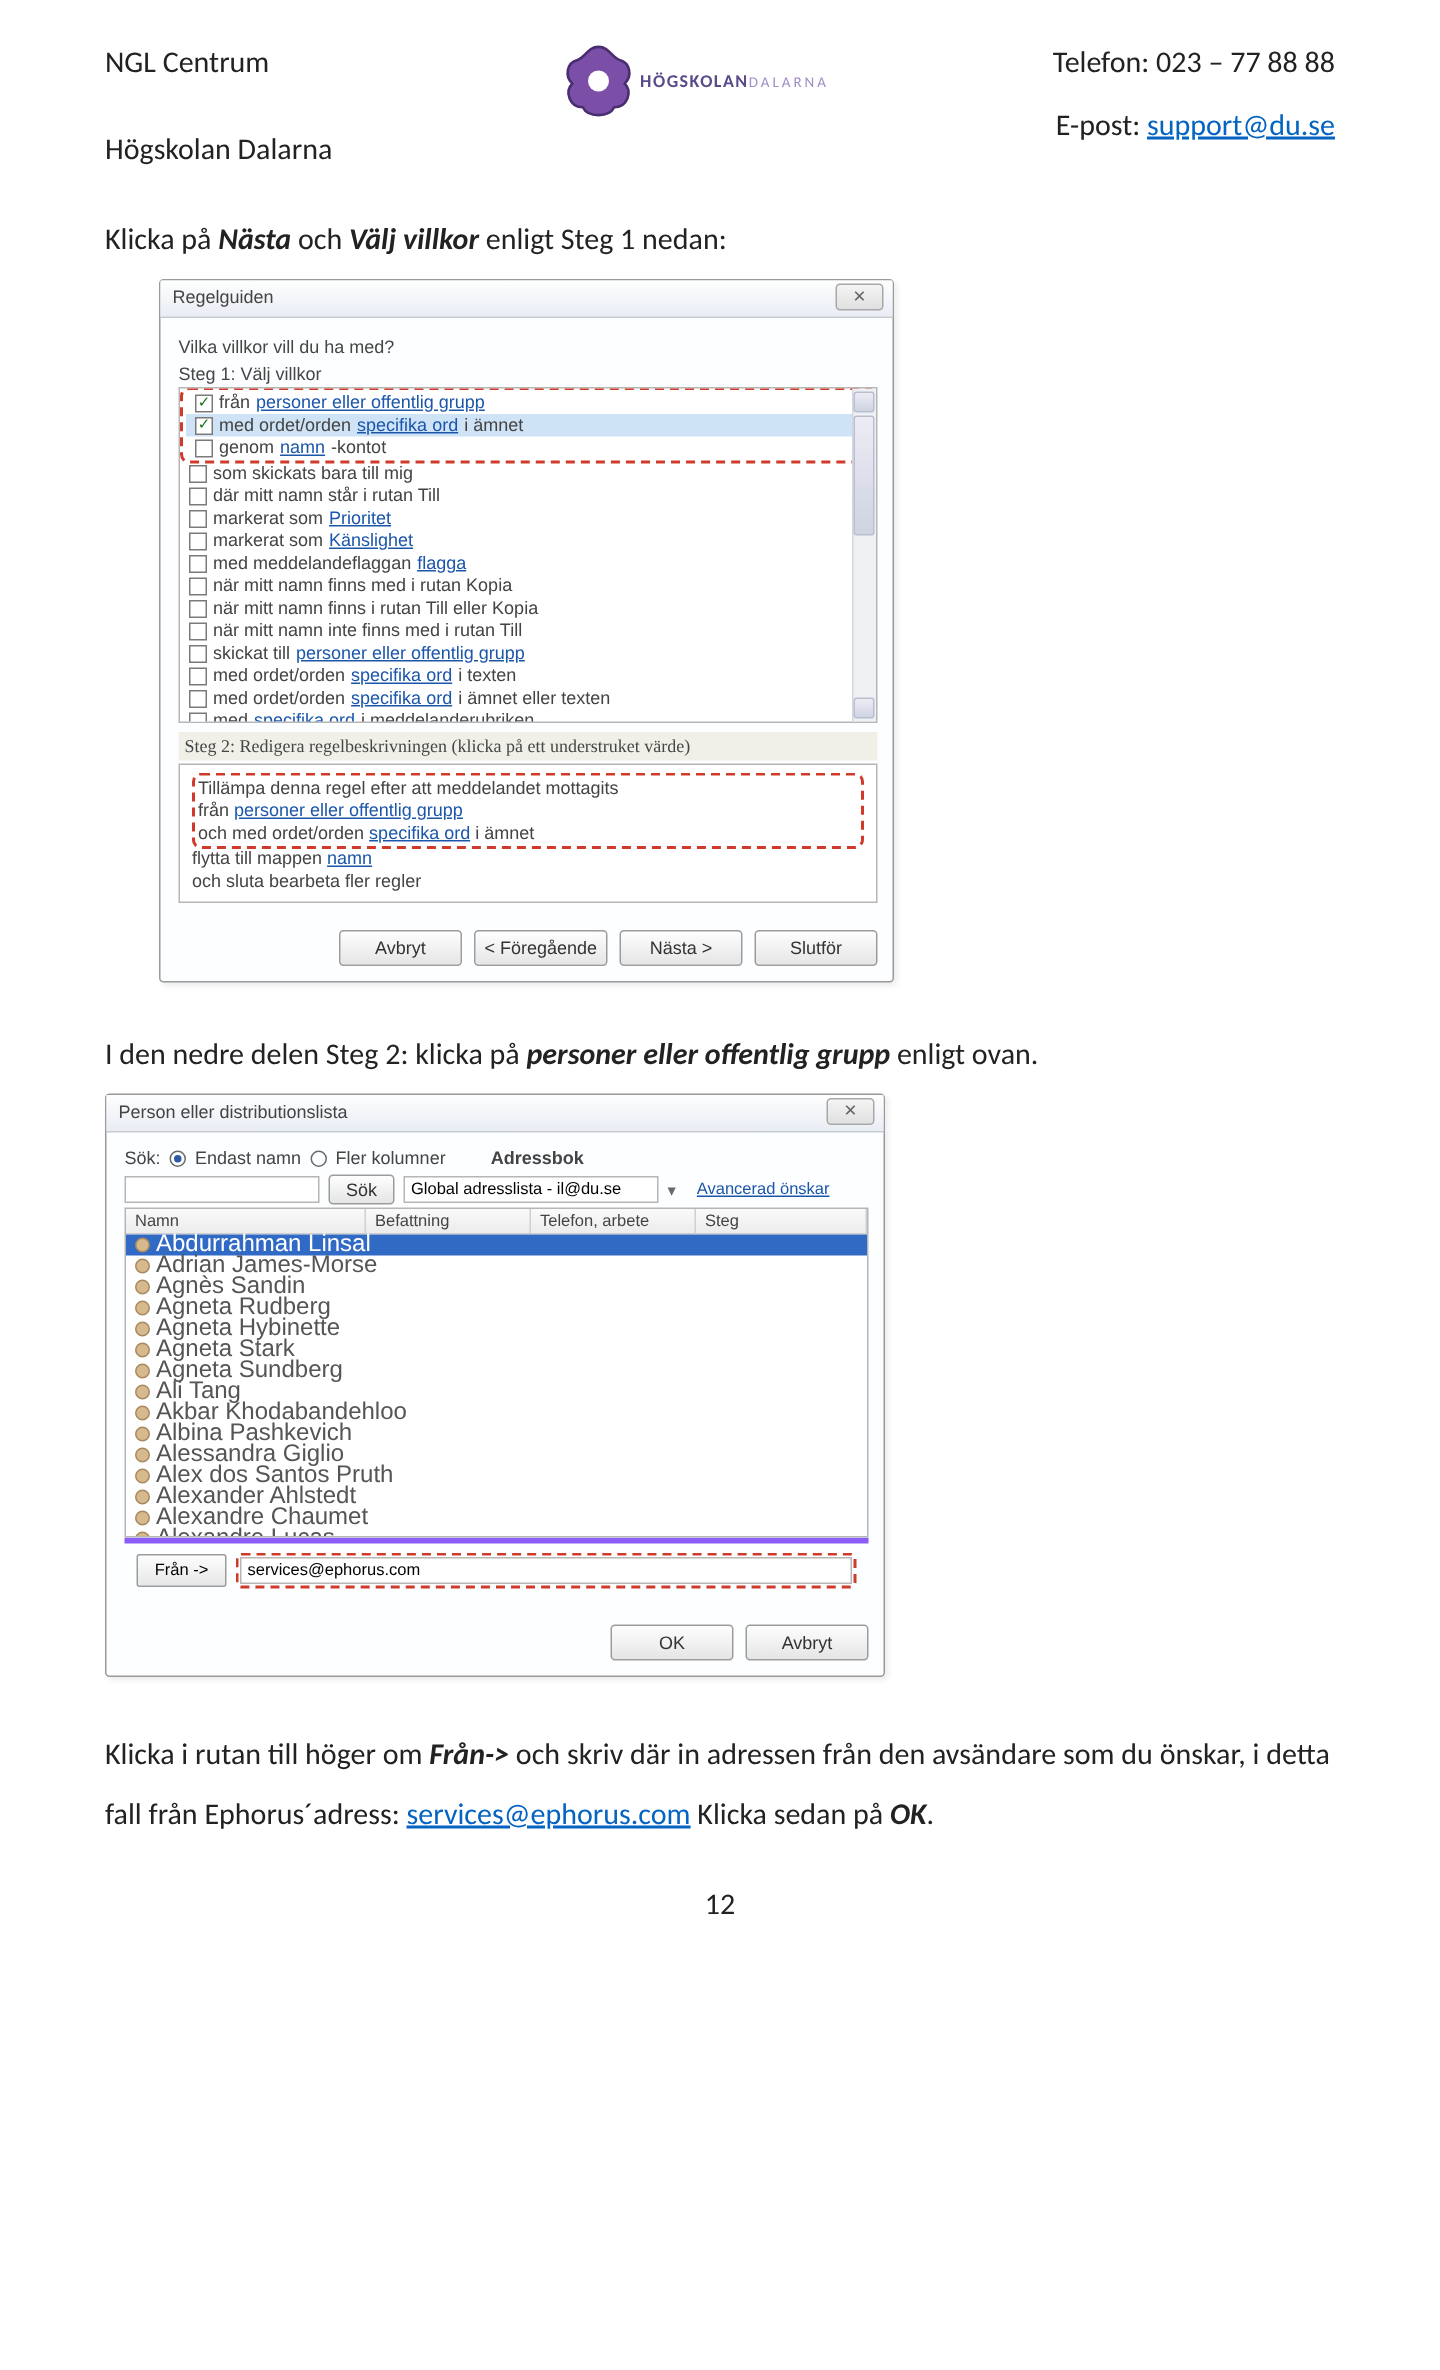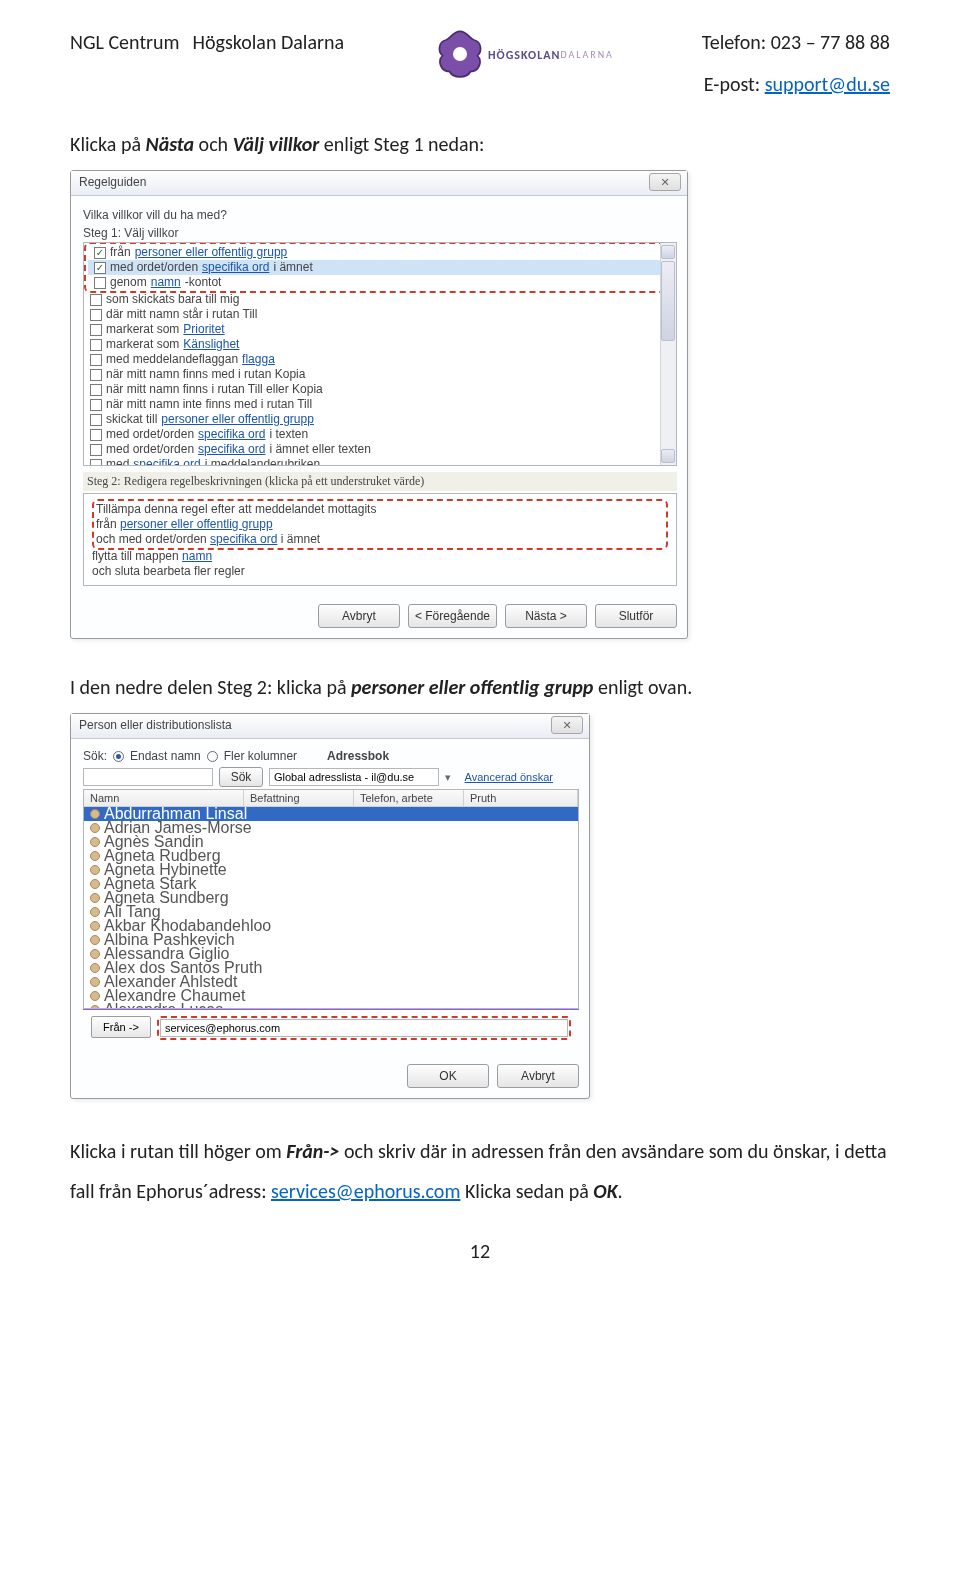--- a/index.html
+++ b/index.html
@@ -7,21 +7,21 @@
     margin: 0;
     padding: 30px 70px 40px 70px;
     font-family: Calibri, Arial, sans-serif;
     font-size: 20px;
     color: #222;
     background: #fff;
     width: 960px;
   }
   
   .header { display: flex; justify-content: space-between; align-items: flex-start; }
-  .header-left { display: flex; flex-direction: row; gap: 13px; }
+  .header-left { display: flex; flex-direction: column; gap: 34px; }
   .header-right { display: flex; flex-direction: column; gap: 18px; text-align: right; align-items: flex-end; }
   .logo-block { display: flex; flex-direction: row; align-items: center; margin-top: -4px; }
   .logo-svg { width: 56px; height: 56px; }
   .logo-caption { font-size: 12px; letter-spacing: 1px; color: #5b4b8a; font-weight: 600; margin-top: 2px; }
   .logo-sub { font-size: 10px; letter-spacing: 2px; color: #a28cc6; }
   a.link { color: #0563c1; text-decoration: underline; }
   
   .instr { margin: 32px 0 10px 0; line-height: 1.6; }
   
   .dialog {
@@ -81,21 +81,21 @@
   .radio.checked::after { content:""; position:absolute; inset:2px; background:#2b5aa0; border-radius:50%; }
   .tiny-input { border:1px solid #b6b6b6; height:18px; padding:0 4px; font-size:11px; background:#fff; }
   .name-list {
     border:1px solid #b6b6b6; background:#fff; height:220px; position:relative; overflow:hidden;
   }
   .col-headers { display:flex; gap:0; background:linear-gradient(#fafafa,#ececec); border-bottom:1px solid #cfcfcf; font-size:11px; }
   .col-headers div { padding:2px 6px; border-right:1px solid #d0d0d0; }
   .nl-row { display:flex; align-items:center; gap:4px; padding:0 6px; height:14px; line-height:14px; font-size:16px; color:#555; white-space:nowrap;}
   .nl-row.sel { background:#316ac5; color:#fff; }
   .person-ico { width:10px; height:10px; background:#d7b98e; border-radius:50%; display:inline-block; border:1px solid #a9895e;}
-  .from-row { display:flex; align-items:flex-start; gap:6px; padding:6px 8px; border-top:1px solid #8b5cf6;}
+  .from-row { display:flex; align-items:center; gap:6px; padding:6px 8px; border-top:4px solid #8b5cf6;}
   .from-btn { min-width:60px; height:22px; border:1px solid #9c9c9c; border-radius:2px; background:linear-gradient(#fdfdfd,#e7e7e7); font-size:11px;}
   .from-input { flex:1; border:1px solid #b6b6b6; height:18px; font-size:11px; padding:0 4px; }
   .dash-from { border:2px dashed #d03a2b; border-radius:4px; padding:1px; }
   .page-num { text-align:center; margin-top:28px; font-size:20px; }
 </style>
 </head>
 <body>
 
 <div class="header">
   <div class="header-left">
@@ -117,21 +117,21 @@
     </div>
     <div>
       <span>E-post:</span>
       <a class="link" href="#">support@du.se</a>
     </div>
   </div>
 </div>
 
 <p class="instr" id="instr1">Klicka på <b><i>Nästa</i></b> och <b><i>Välj villkor</i></b> enligt Steg 1 nedan:</p>
 
-<div class="dialog" style="width:618px;">
+<div class="dialog" style="width:490px;margin-left:36px;">
   <div class="titlebar">
     <span>Regelguiden</span>
     <div class="close">✕</div>
   </div>
   <div class="dlg-body">
     <div class="section-label">Vilka villkor vill du ha med?</div>
     <div class="section-label">Steg 1: Välj villkor</div>
     <div class="listbox" id="conditions-list">
         <div class="dashbox">
           <div class="li-row">
@@ -262,21 +262,21 @@
       <button class="btn" style="min-width:44px;height:20px;">Sök</button>
       <input class="tiny-input" style="width: 170px;" value="Global adresslista - il@du.se">
       <span style="font-size:11px;color:#6a6a6a;">▾</span>
       <a class="underline" style="font-size:11px;margin-left:8px;">Avancerad önskar</a>
     </div>
     <div class="name-list">
       <div class="col-headers">
         <div style="width:160px;">Namn</div>
         <div style="width:110px;">Befattning</div>
         <div style="width:110px;">Telefon, arbete</div>
-        <div style="flex:1;">Pruth</div>
+        <div style="flex:1;">Steg</div>
       </div>
       <div id="names-rows">
           <div class="nl-row sel">
             <span class="person-ico"></span>
             <span>Abdurrahman Linsal</span>
           </div>
           <div class="nl-row">
             <span class="person-ico"></span>
             <span>Adrian James-Morse</span>
           </div>

